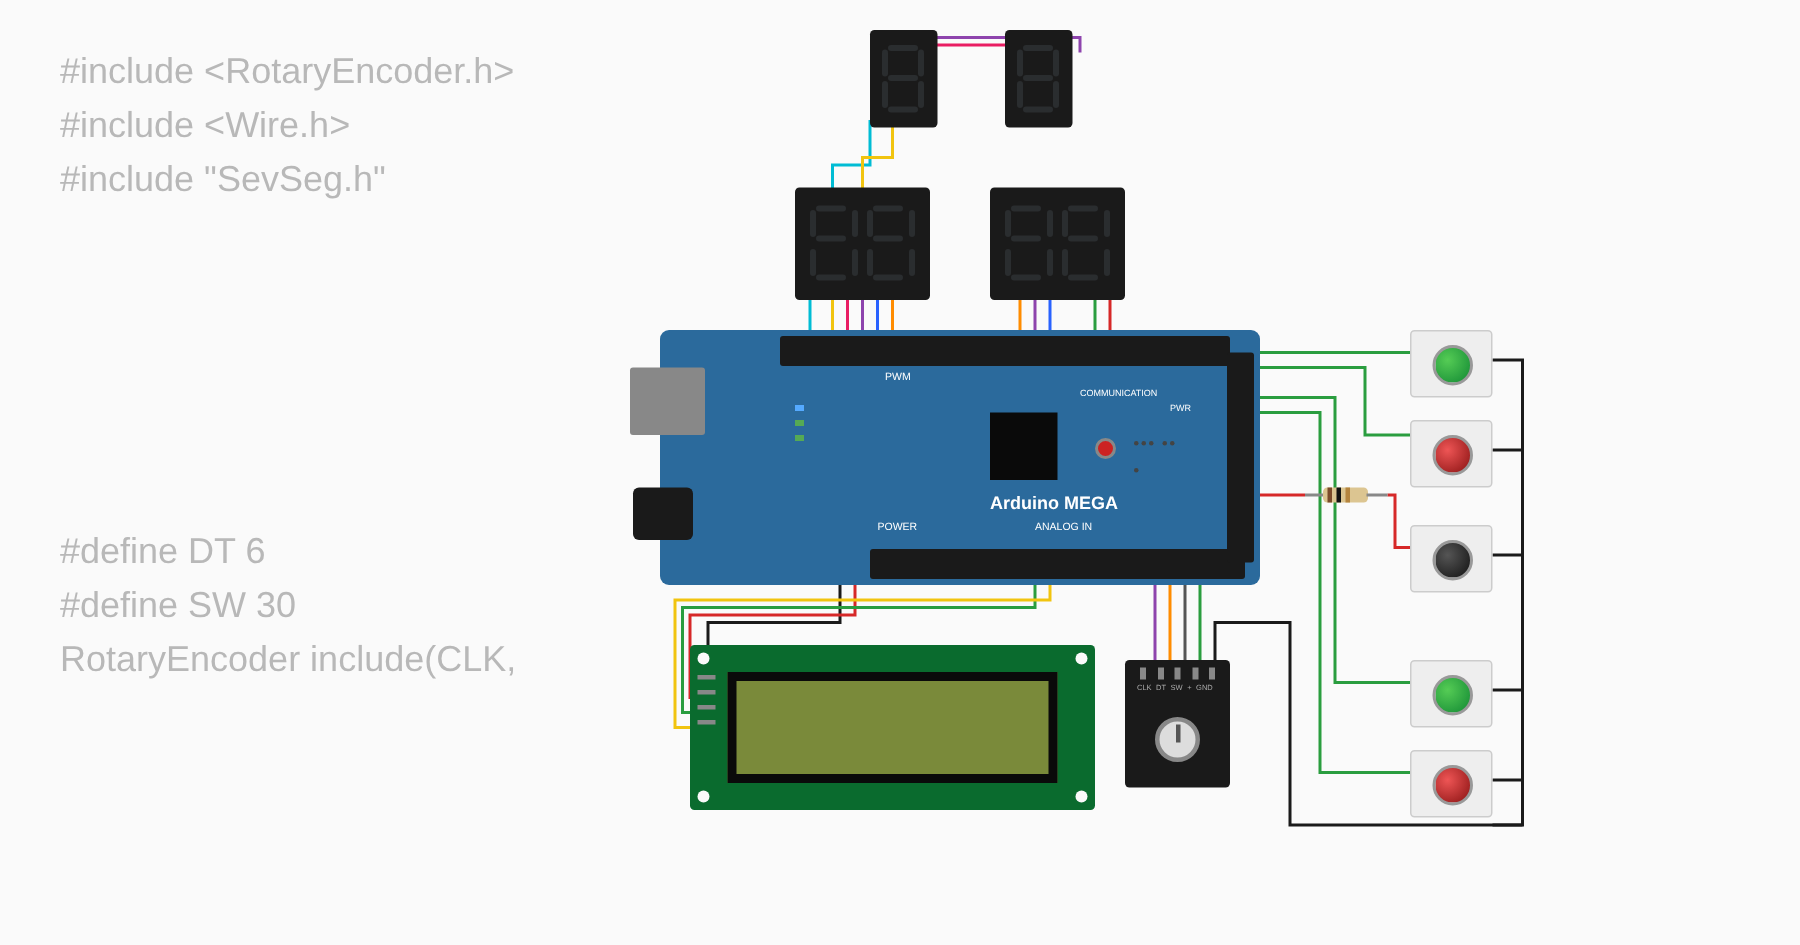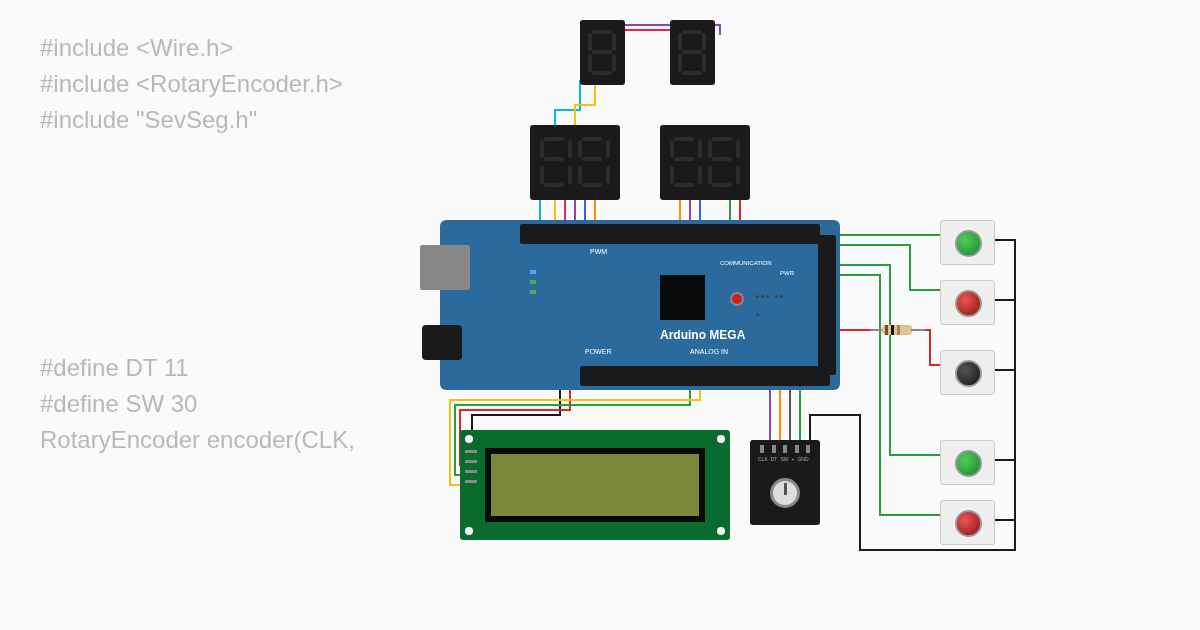--- a/index.html
+++ b/index.html
@@ -329,29 +329,29 @@
     left: 0; top: 0;
     width: 720px;
     height: 590px;
     pointer-events: none;
   }
 </style>
 </head>
 <body>
 
 <div class="code code-block1">
+  <div>#include &lt;RotaryEncoder.h&gt;</div>
   <div>#include &lt;Wire.h&gt;</div>
-  <div>#include &lt;RotaryEncoder.h&gt;</div>
   <div>#include "SevSeg.h"</div>
 </div>
 
 <div class="code code-block2">
-  <div>#define DT 11</div>
+  <div>#define DT 6</div>
   <div>#define SW 30</div>
-  <div>RotaryEncoder encoder(CLK,</div>
+  <div>RotaryEncoder include(CLK,</div>
 </div>
 
 <div class="circuit-area">
 
   <svg class="wires">
 
     <path d="M 210 15 L 210 5 L 340 5 L 340 15" stroke="#8e44ad" stroke-width="2" fill="none"></path>
     <path d="M 225 15 L 225 10 L 305 10 L 305 15" stroke="#e91e63" stroke-width="2" fill="none"></path>
 
     <path d="M 200 60 L 200 90 L 175 90 L 175 120" stroke="#00bcd4" stroke-width="2" fill="none"></path>

